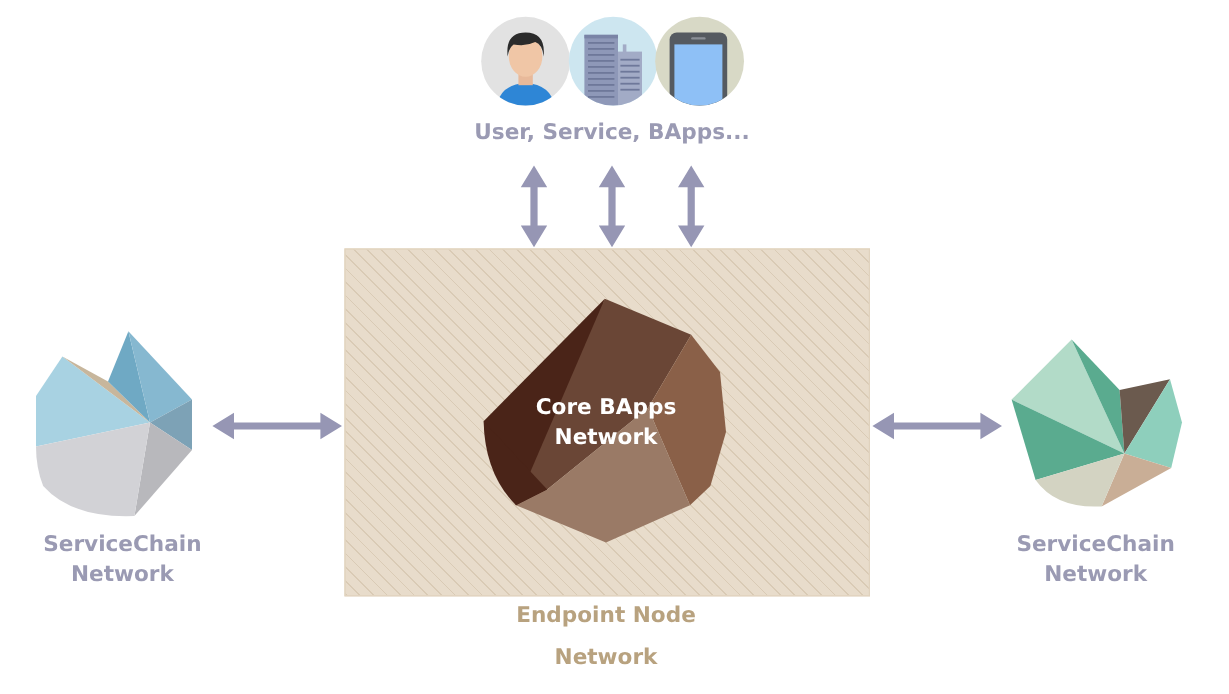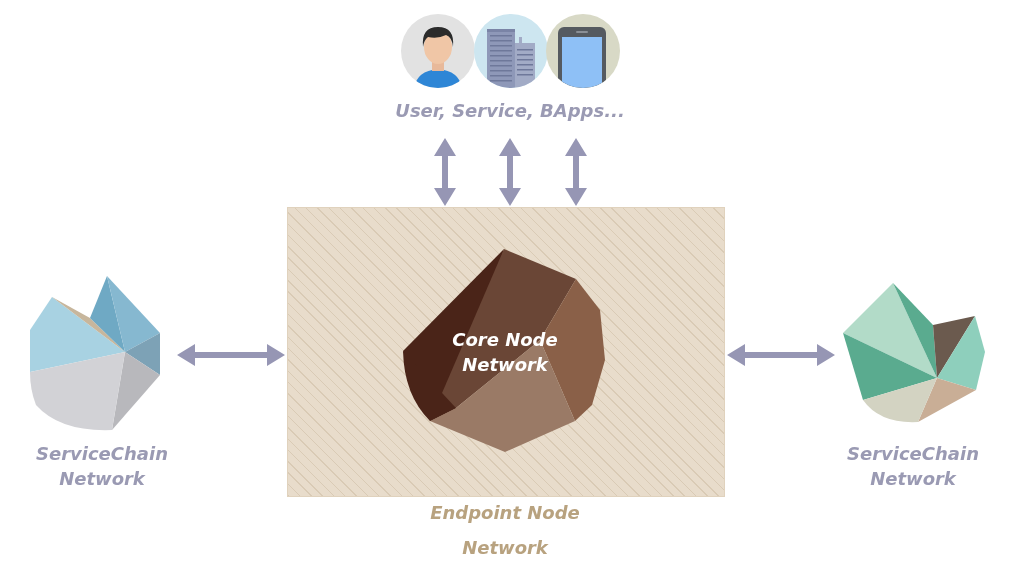--- a/index.html
+++ b/index.html
@@ -1,18 +1,18 @@
 <!DOCTYPE html>
 <html><head>
 <meta charset="utf-8">
 <style>
   html, body { margin: 0; padding: 0; background: #ffffff; }
   body { width: 1024px; height: 578px; position: relative; overflow: hidden;
          font-family: "DejaVu Sans", sans-serif; }
-  .abs { position: absolute; font-style: italic; }
+  .abs { position: absolute; }
   .label { text-align: center; font-weight: bold; line-height: 25px; font-size: 18px; }
   .label-gray { color: #9a9ab3; }
   .label-tan { color: #b8a27f; }
   .label-white { color: #ffffff; }
   svg { position: absolute; overflow: visible; }
   .endpoint-box {
     left: 287px; top: 207px; width: 438px; height: 290px;
     background-color: #e8dccb;
     background-image: repeating-linear-gradient(45deg,
       rgba(190,170,140,0.35) 0px, rgba(190,170,140,0.35) 1px,
@@ -98,21 +98,21 @@
 
 <div class="abs endpoint-box"></div>
 
 <svg style="left:400px;top:248px;width:210px;height:206px" viewBox="400 248 210 206">
   <polygon points="504,249 403,351 430,421 456,408" fill="#4a2418"></polygon>
   <polygon points="504,249 576,279 540,340 456,408 430,421" fill="#6a4636"></polygon>
   <polygon points="576,279 600,310 605,360 592,405 575,421 540,340" fill="#8a6048"></polygon>
   <polygon points="430,421 456,408 540,340 575,421 505,452" fill="#9a7a66"></polygon>
   <path d="M403,351 Q404,395 430,421 L456,408 Z" fill="#4a2418"></path>
 </svg>
-<div class="abs label label-white" style="left:420px;top:327px;width:170px;">Core Node</div>
+<div class="abs label label-white" style="left:420px;top:327px;width:170px;">Core BApps</div>
 <div class="abs label label-white" style="left:420px;top:352px;width:170px;">Network</div>
 
 <div class="abs label label-tan" style="left:400px;top:500px;width:210px;">Endpoint Node</div>
 <div class="abs label label-tan" style="left:400px;top:535px;width:210px;">Network</div>
 
 <svg style="left:177px;top:344px;width:108px;height:22px" viewBox="0 0 108 22">
   <path d="M0 11 L18 0 L18 8 L90 8 L90 0 L108 11 L90 22 L90 14 L18 14 L18 22 Z" fill="#9696b4"></path>
 </svg>
 <svg style="left:727px;top:344px;width:108px;height:22px" viewBox="0 0 108 22">
   <path d="M0 11 L18 0 L18 8 L90 8 L90 0 L108 11 L90 22 L90 14 L18 14 L18 22 Z" fill="#9696b4"></path>

